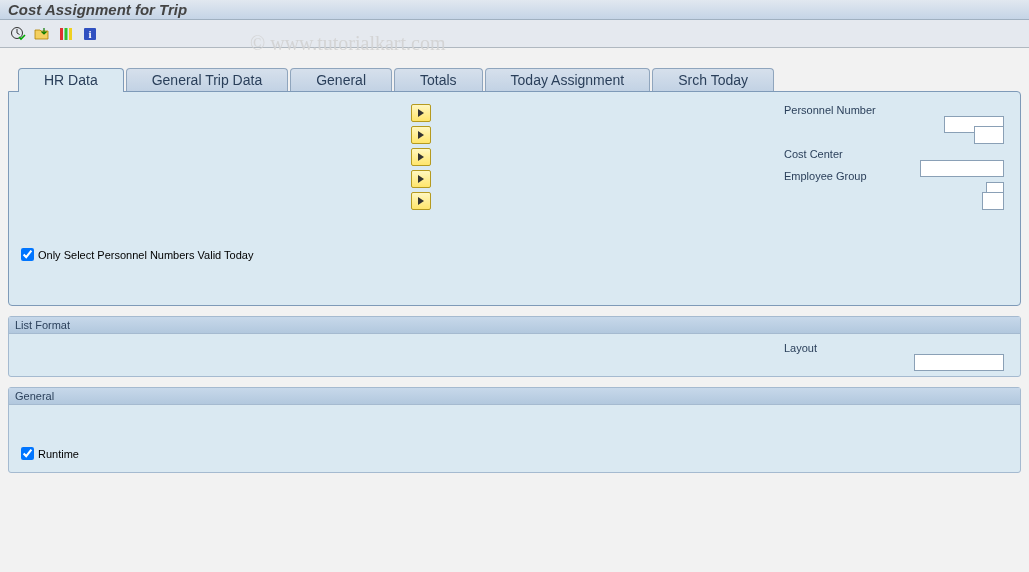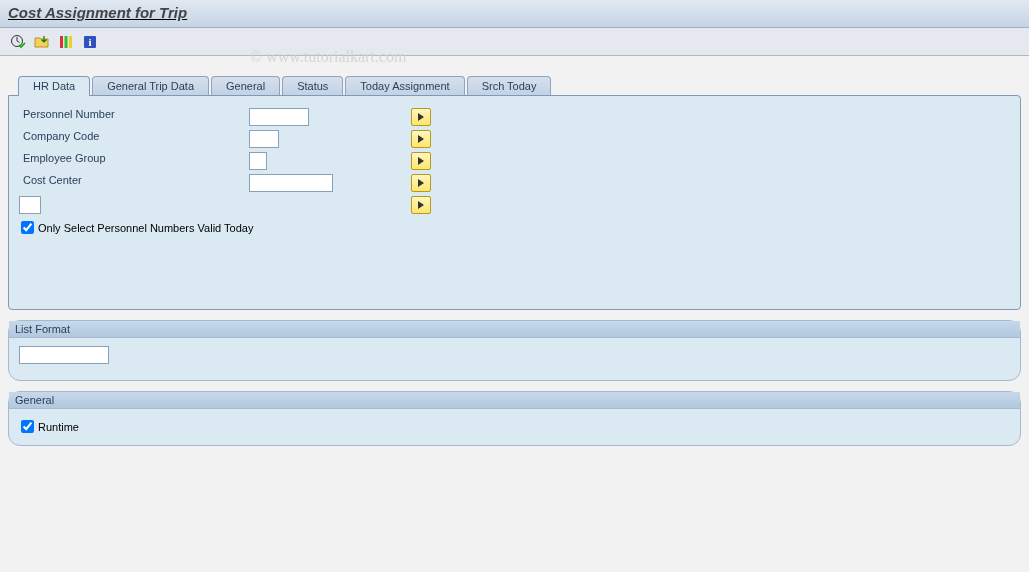--- a/index.html
+++ b/index.html
@@ -7,25 +7,25 @@
       font-family: Arial, sans-serif;
       font-size: 11px;
       background: #f2f2f2;
       width: 1029px;
       height: 572px;
       overflow: hidden;
       position: relative;
     }
     .title-bar {
       background: linear-gradient(to bottom, #e1e8f0 0%, #c5d4e6 100%);
-      height: 28px;
+      height: 20px;
       padding: 4px 8px;
       border-bottom: 1px solid #a0b0c0;
       display: flex;
-      text-decoration: underline;
+      align-items: center;
     }
     .title-bar .title {
       font-size: 15px;
       font-weight: bold;
       font-style: italic;
       color: #444;
     }
     .toolbar {
       height: 28px;
       background: #e5e9ef;
@@ -53,29 +53,29 @@
     .tab-container {
       margin-top: 12px;
     }
     .tab-strip {
       display: flex;
       margin-left: 10px;
       position: relative;
       z-index: 2;
     }
     .tab {
-      padding: 3px 14px;
+      padding: 3px 25px;
       background: linear-gradient(to bottom, #d6e0ec 0%, #c2d2e4 100%);
       border: 1px solid #8fa5bd;
       border-bottom: none;
       border-radius: 4px 4px 0 0;
       margin-right: 2px;
       cursor: pointer;
       color: #2a3f5a;
-      font-size: 11px;
+      font-size: 14px;
       position: relative;
     }
     .tab.active {
       background: #dae9f2;
       border-color: #7e9ab8;
       z-index: 3;
       padding-bottom: 4px;
       margin-bottom: -1px;
     }
     
@@ -84,23 +84,24 @@
       border: 1px solid #7e9ab8;
       border-radius: 0 4px 4px 4px;
       padding: 12px 10px 12px 10px;
       min-height: 215px;
       position: relative;
       z-index: 1;
     }
     
     .form-row {
       display: flex;
-      align-items: flex-start;
+      align-items: flex-end;
       height: 22px;
       margin-bottom: 0px;
+      flex-direction: column;
     }
     .form-label {
       width: 230px;
       padding-left: 4px;
       color: #2a3f5a;
     }
     .form-input {
       height: 18px;
       border: 1px solid #8aa0b6;
       background: #fff;
@@ -131,52 +132,52 @@
       border-bottom: 4px solid transparent;
       border-left: 6px solid #333;
     }
     .form-row-rel { position: relative; }
     .form-row-rel .selection-btn { margin-left: 0; position: absolute; left: 392px; }
     
     .checkbox-row {
       display: flex;
       align-items: flex-end;
       padding: 3px 0 0 2px;
+      margin-top: 31px;
     }
     .checkbox-row input[type="checkbox"] {
       margin-right: 4px;
     }
     
     .group-box {
       background: #dae9f2;
       border: 1px solid #a5bad0;
-      border-radius: 12px;
+      border-radius: 3px;
       margin-top: 10px;
     }
     .group-header {
       background: linear-gradient(to bottom, #c7d8ea 0%, #b2c8de 100%);
       padding: 2px 6px;
       color: #2a3f5a;
       border-bottom: 1px solid #a5bad0;
       font-size: 11px;
     }
     .group-body {
       padding: 8px 10px 12px 10px;
     }
     
     .watermark {
       position: absolute;
       top: 32px;
       left: 250px;
-      font-size: 16px;
+      font-size: 20px;
       color: rgba(210,210,210,0.9);
       font-family: Georgia, serif;
       pointer-events: none;
       z-index: 100;
-      margin-top: 16px;
     }
     
     svg { display: block; }
   </style>
 </head>
 <body>
 
 <div class="title-bar">
   <span class="title">Cost Assignment for Trip</span>
 </div>
@@ -212,54 +213,53 @@
 
 <div class="watermark">© www.tutorialkart.com</div>
 
 <div class="content-area">
 
   <div class="tab-container">
     <div class="tab-strip">
       <div class="tab active">HR Data</div>
       <div class="tab">General Trip Data</div>
       <div class="tab">General</div>
-      <div class="tab">Status</div>
+      <div class="tab">Totals</div>
       <div class="tab">Today Assignment</div>
       <div class="tab">Srch Today</div>
     </div>
 
     <div class="tab-panel">
 
       <div class="form-row form-row-rel">
         <span class="form-label">Personnel Number</span>
         <input class="form-input input-w1" value="" style="">
         <div class="selection-btn">
           <div class="arrow-right"></div>
         </div>
       </div>
 
       <div class="form-row form-row-rel">
-        <span class="form-label">Company Code</span>
         <input class="form-input input-w2" value="" style="">
+        <div class="selection-btn">
+          <div class="arrow-right"></div>
+        </div>
+      </div>
+
+      <div class="form-row form-row-rel">
+        <span class="form-label">Cost Center</span>
+        <input class="form-input input-w3" value="" style="">
         <div class="selection-btn">
           <div class="arrow-right"></div>
         </div>
       </div>
 
       <div class="form-row form-row-rel">
         <span class="form-label">Employee Group</span>
         <input class="form-input input-w4" value="" style="">
-        <div class="selection-btn">
-          <div class="arrow-right"></div>
-        </div>
-      </div>
-
-      <div class="form-row form-row-rel">
-        <span class="form-label">Cost Center</span>
-        <input class="form-input input-w3" value="" style="">
         <div class="selection-btn">
           <div class="arrow-right"></div>
         </div>
       </div>
 
       <div class="form-row form-row-rel">
         <input class="form-input input-w5" value="" style="">
         <div class="selection-btn">
           <div class="arrow-right"></div>
         </div>
@@ -270,20 +270,21 @@
         <span>Only Select Personnel Numbers Valid Today</span>
       </div>
 
     </div>
   </div>
 
   <div class="group-box">
     <div class="group-header">List Format</div>
     <div class="group-body">
       <div class="form-row">
+        <span class="form-label">Layout</span>
         <input class="form-input" style="width: 90px;" value="">
       </div>
     </div>
   </div>
 
   <div class="group-box">
     <div class="group-header">General</div>
     <div class="group-body">
       <div class="checkbox-row">
         <input type="checkbox" checked="" style="">

